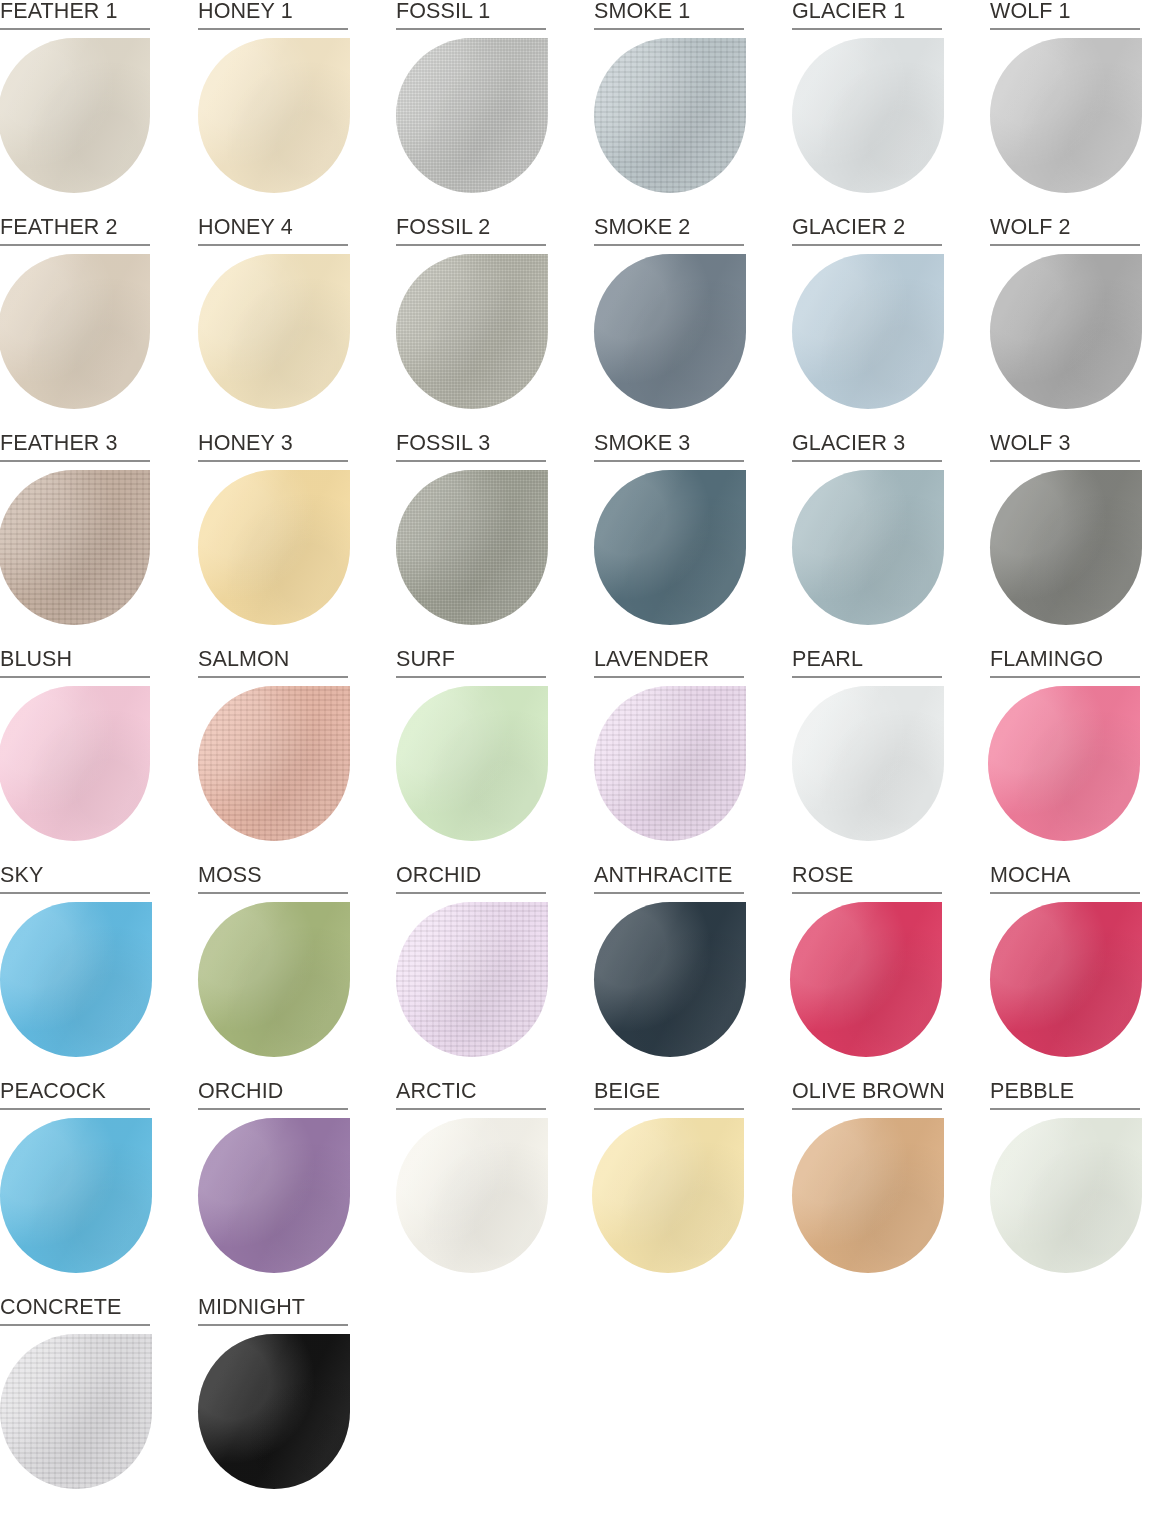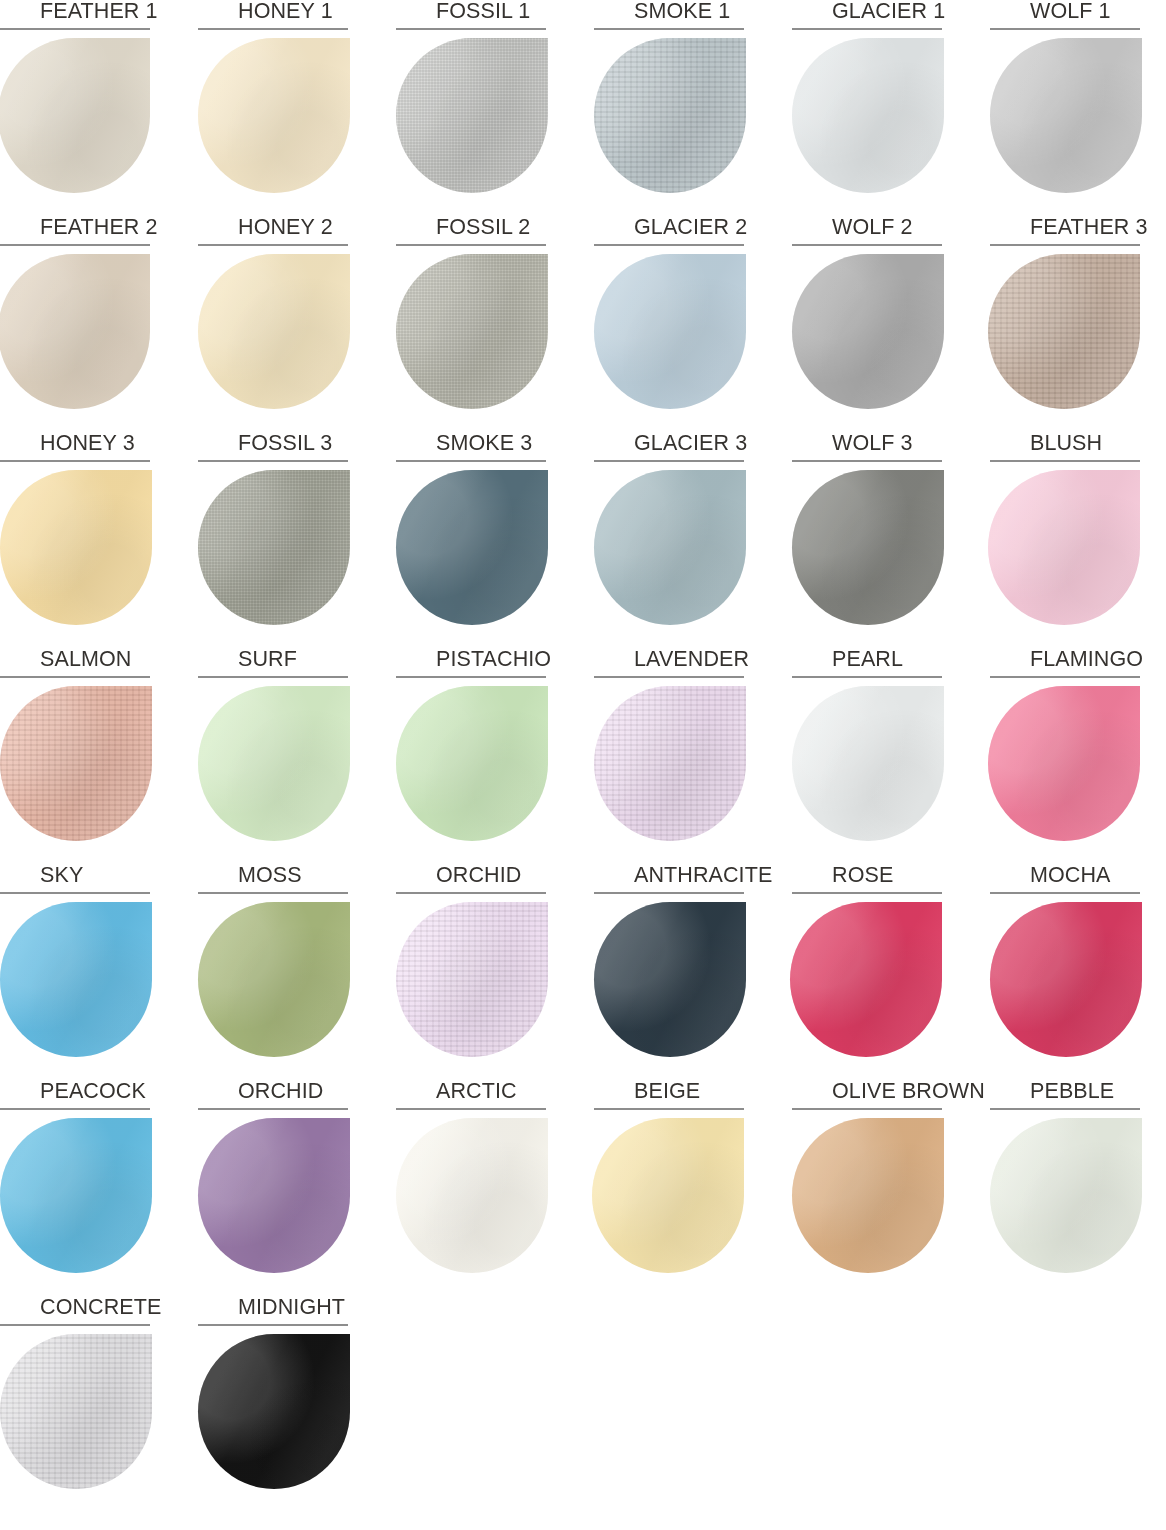--- a/index.html
+++ b/index.html
@@ -39,21 +39,20 @@
     position: absolute;
     left: 0; top: 0;
     width: 150px;
     height: 30px;
     line-height: 22px;
     font-size: 21.5px;
     letter-spacing: 0.1px;
     color: #35322f;
     white-space: nowrap;
     font-weight: 400;
-    margin-left: 40px;
   }
 
   .swatch-rule {
     position: absolute;
     left: 0;
     top: 28px;
     width: 150px;
     height: 2px;
     background: #8d8d8d;
   }
@@ -140,30 +139,35 @@
       <div class="swatch-label">WOLF 1</div>
       <div class="swatch-rule"></div>
       <div class="swatch-chip" style="background-color: rgb(200, 200, 200);"></div>
     </div>
     <div class="swatch-cell">
       <div class="swatch-label">FEATHER 2</div>
       <div class="swatch-rule"></div>
       <div class="swatch-chip" style="background-color: rgb(223, 210, 192); left: -2px;"></div>
     </div>
     <div class="swatch-cell">
-      <div class="swatch-label">HONEY 2</div>
+      <div class="swatch-label">HONEY 4</div>
       <div class="swatch-rule"></div>
       <div class="swatch-chip" style="background-color: rgb(244, 229, 192);"></div>
     </div>
     <div class="swatch-cell">
       <div class="swatch-label">FOSSIL 2</div>
       <div class="swatch-rule"></div>
       <div class="swatch-chip grain" style="background-color: rgb(191, 191, 179);"></div>
     </div>
     <div class="swatch-cell">
+      <div class="swatch-label">SMOKE 2</div>
+      <div class="swatch-rule"></div>
+      <div class="swatch-chip" style="background-color: rgb(115, 129, 141);"></div>
+    </div>
+    <div class="swatch-cell">
       <div class="swatch-label">GLACIER 2</div>
       <div class="swatch-rule"></div>
       <div class="swatch-chip" style="background-color: rgb(189, 208, 220);"></div>
     </div>
     <div class="swatch-cell">
       <div class="swatch-label">WOLF 2</div>
       <div class="swatch-rule"></div>
       <div class="swatch-chip" style="background-color: rgb(173, 173, 173);"></div>
     </div>
     <div class="swatch-cell">
@@ -205,25 +209,20 @@
       <div class="swatch-label">SALMON</div>
       <div class="swatch-rule"></div>
       <div class="swatch-chip weave" style="background-color: rgb(233, 182, 165);"></div>
     </div>
     <div class="swatch-cell">
       <div class="swatch-label">SURF</div>
       <div class="swatch-rule"></div>
       <div class="swatch-chip" style="background-color: rgb(213, 236, 198);"></div>
     </div>
     <div class="swatch-cell">
-      <div class="swatch-label">PISTACHIO</div>
-      <div class="swatch-rule"></div>
-      <div class="swatch-chip" style="background-color: rgb(203, 231, 188);"></div>
-    </div>
-    <div class="swatch-cell">
       <div class="swatch-label">LAVENDER</div>
       <div class="swatch-rule"></div>
       <div class="swatch-chip weave" style="background-color: rgb(238, 220, 240);"></div>
     </div>
     <div class="swatch-cell">
       <div class="swatch-label">PEARL</div>
       <div class="swatch-rule"></div>
       <div class="swatch-chip" style="background-color: rgb(235, 238, 238);"></div>
     </div>
     <div class="swatch-cell">

